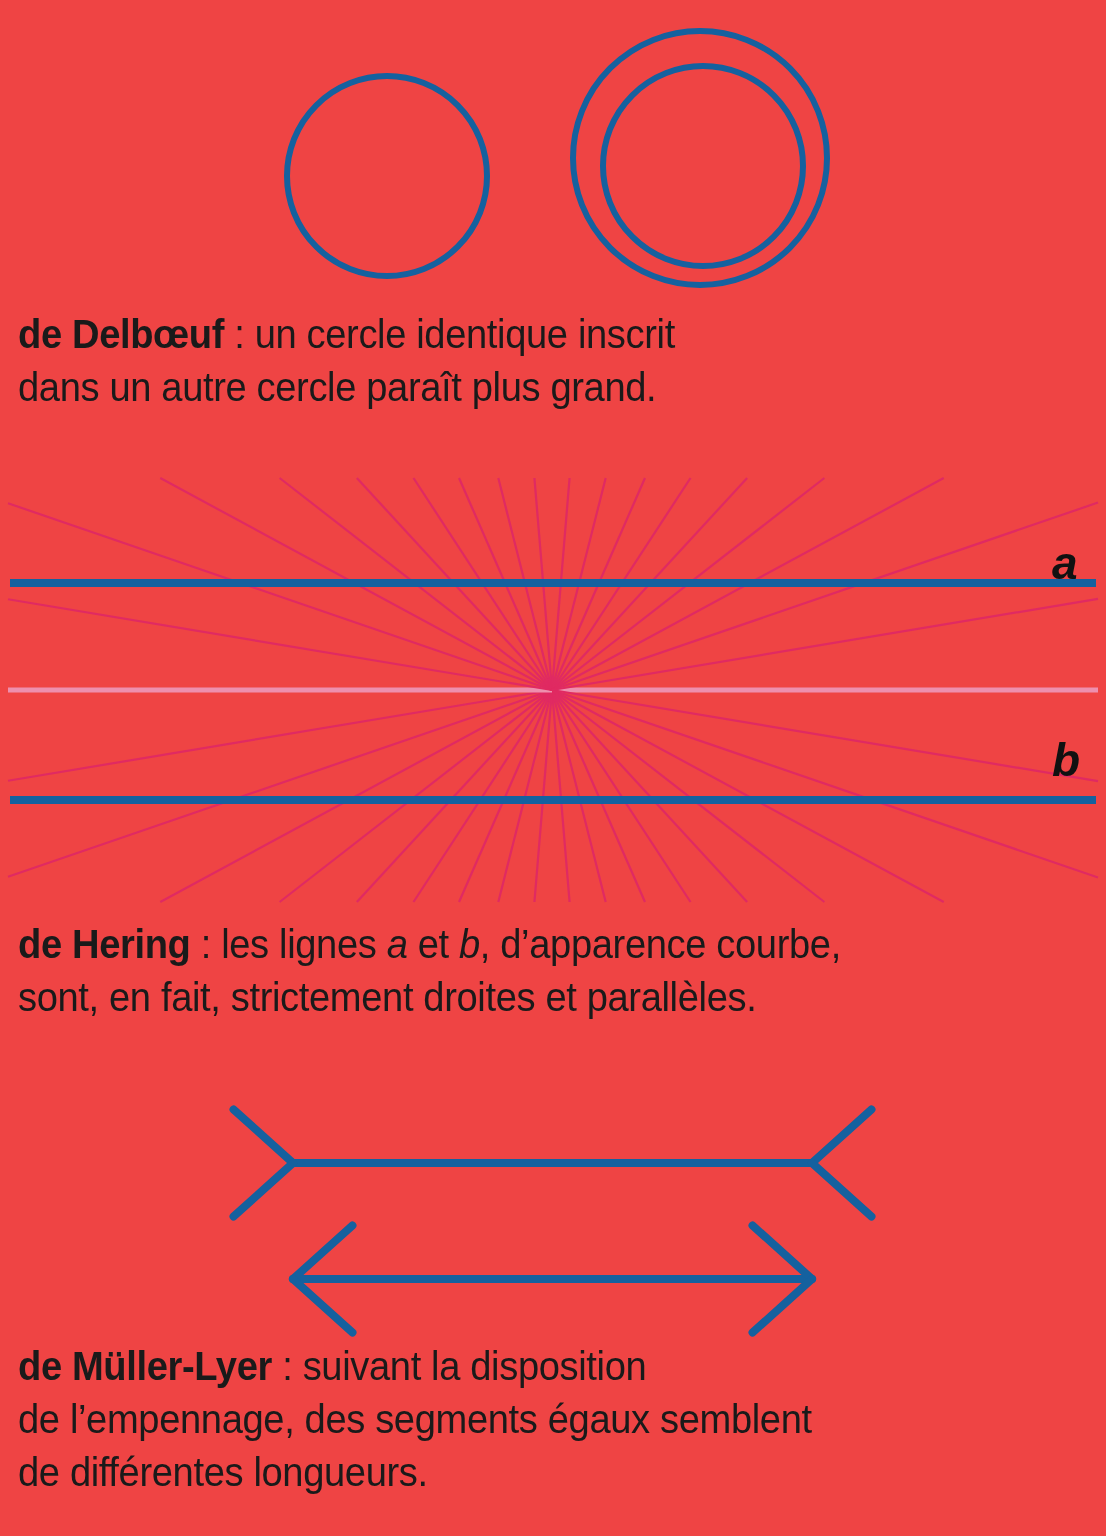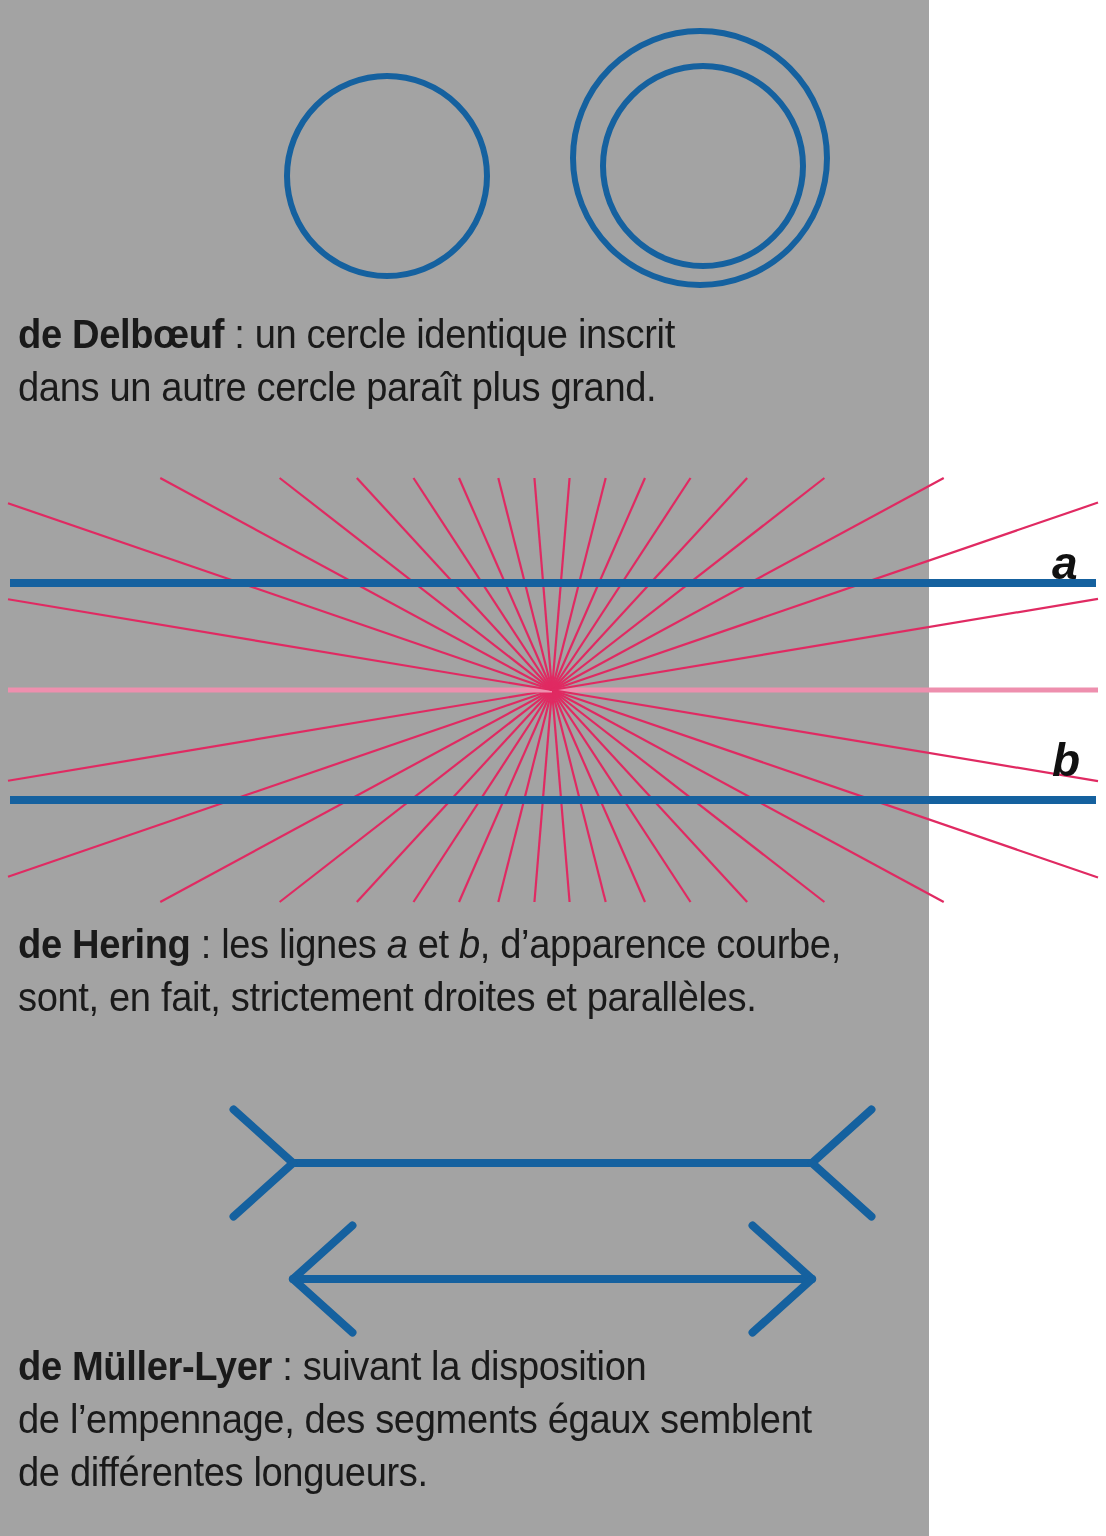--- a/index.html
+++ b/index.html
@@ -12,23 +12,23 @@
     height: 1536px;
     position: relative;
     overflow: hidden;
     font-family: "Liberation Sans", sans-serif;
     -webkit-font-smoothing: antialiased;
   }
 
   .page {
     position: absolute;
     left: 0; top: 0;
-    width: 929px;
+    width: 1106px;
     height: 1536px;
-    background: #a3a3a3;
+    background: #ef4444;
   }
 
   
   .figure {
     position: absolute;
     left: 0;
     width: 1106px;
   }
   #fig-delboeuf  { top: 0px;    height: 300px; }
   #fig-hering    { top: 470px;  height: 440px; }

